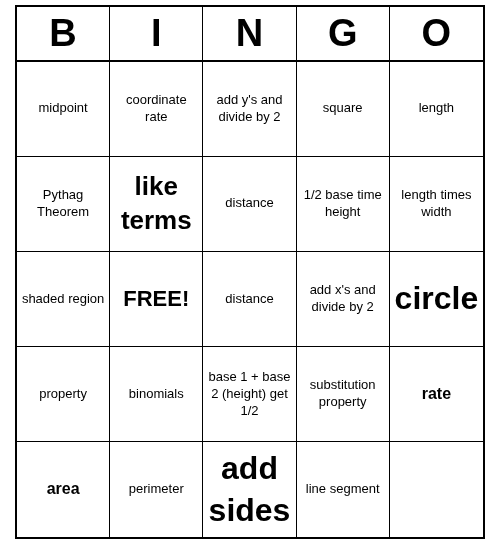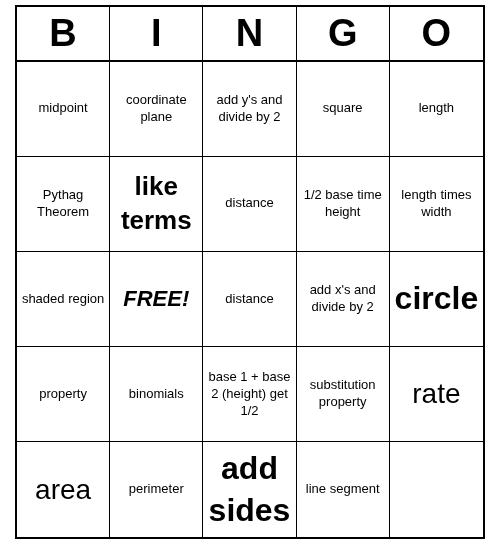--- a/index.html
+++ b/index.html
@@ -69,49 +69,48 @@
       border-bottom: none;
     }
 
     .bingo-cell.large-text {
       font-size: 26px;
       font-weight: bold;
       text-align: center;
     }
 
     .bingo-cell.medium-large {
-      font-size: 28px;
-      font-weight: normal;
+      font-size: 16px;
+      font-weight: bold;
     }
 
     .bingo-cell.free {
       font-size: 22px;
       font-weight: bold;
-      font-style: italic;
     }
 
     .bingo-cell.extra-large {
       font-size: 32px;
       font-weight: bold;
     }
   </style>
 </head>
 <body>
 
 <div class="bingo-card">
   <div class="bingo-header">
   <div class="bingo-header-cell">B</div>
       <div class="bingo-header-cell">I</div>
       <div class="bingo-header-cell">N</div>
       <div class="bingo-header-cell">G</div>
       <div class="bingo-header-cell">O</div>
     </div>
   <div class="bingo-grid">
   <div class="bingo-cell">midpoint</div>
-      <div class="bingo-cell">coordinate plane</div>
+      <div class="bingo-cell">coordinate rate</div>
       <div class="bingo-cell">add y's and divide by 2</div>
       <div class="bingo-cell">square</div>
       <div class="bingo-cell">length</div>
       <div class="bingo-cell">Pythag Theorem</div>
       <div class="bingo-cell large-text">like terms</div>
       <div class="bingo-cell">distance</div>
       <div class="bingo-cell">1/2 base time height</div>
       <div class="bingo-cell">length times width</div>
       <div class="bingo-cell">shaded region</div>
       <div class="bingo-cell free">FREE!</div>

